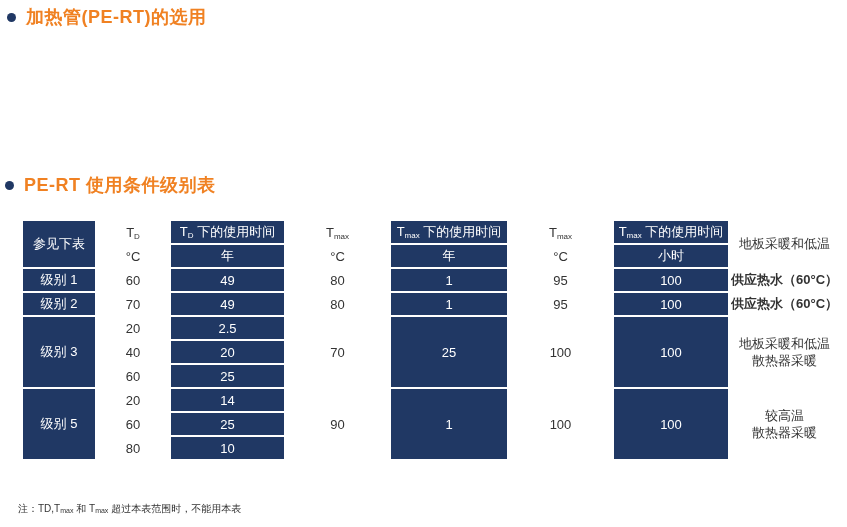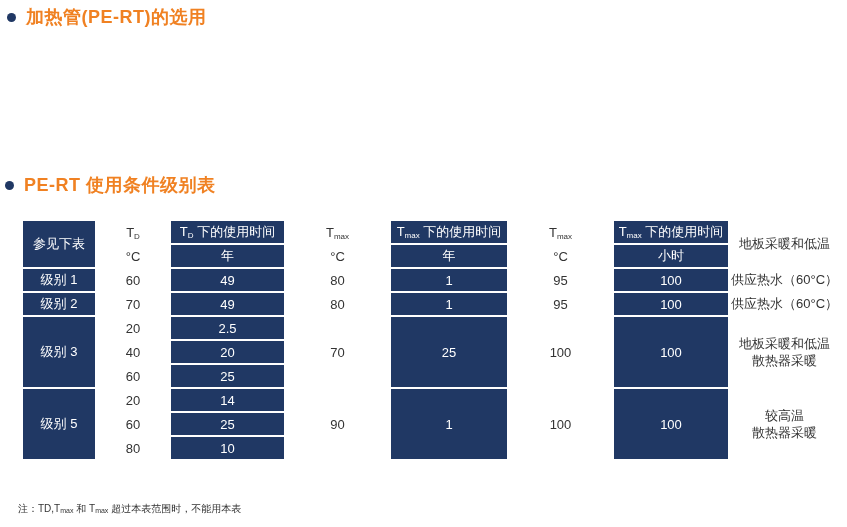--- a/index.html
+++ b/index.html
@@ -16,21 +16,21 @@
   .p1 { top:40px; width:822px; }
   .p2 { top:95px; width:822px; }
 
   .table-wrap { position:absolute; left:21px; top:219px; }
   table.pert { border-collapse:separate; border-spacing:2px; table-layout:fixed; }
   table.pert td { text-align:center; vertical-align:middle; padding:0; height:20px;
     font-size:13px; border:1px solid transparent; overflow:hidden; }
   td.dark  { background:#203864; color:#ffffff; }
   td.light { background:#ffffff; color:#333333; border-color:#C6C6C6; }
   td.hdr   { white-space:nowrap; }
-  td.app   { font-size:12.5px; white-space:nowrap; }
+  td.app   { font-size:12.5px; white-space:nowrap;font-weight:bold; }
   td.app2l { font-size:12.5px; line-height:17px; white-space:nowrap; }
   sub { font-size:8px; vertical-align:-2px; line-height:0; }
 
   .footnote { position:absolute; left:18px; top:502px; font-size:10px; color:#333; white-space:nowrap; }
   .footnote sub { font-size:7px; vertical-align:-1px; }
 </style>
 </head>
 <body>
 
 <div class="page">

